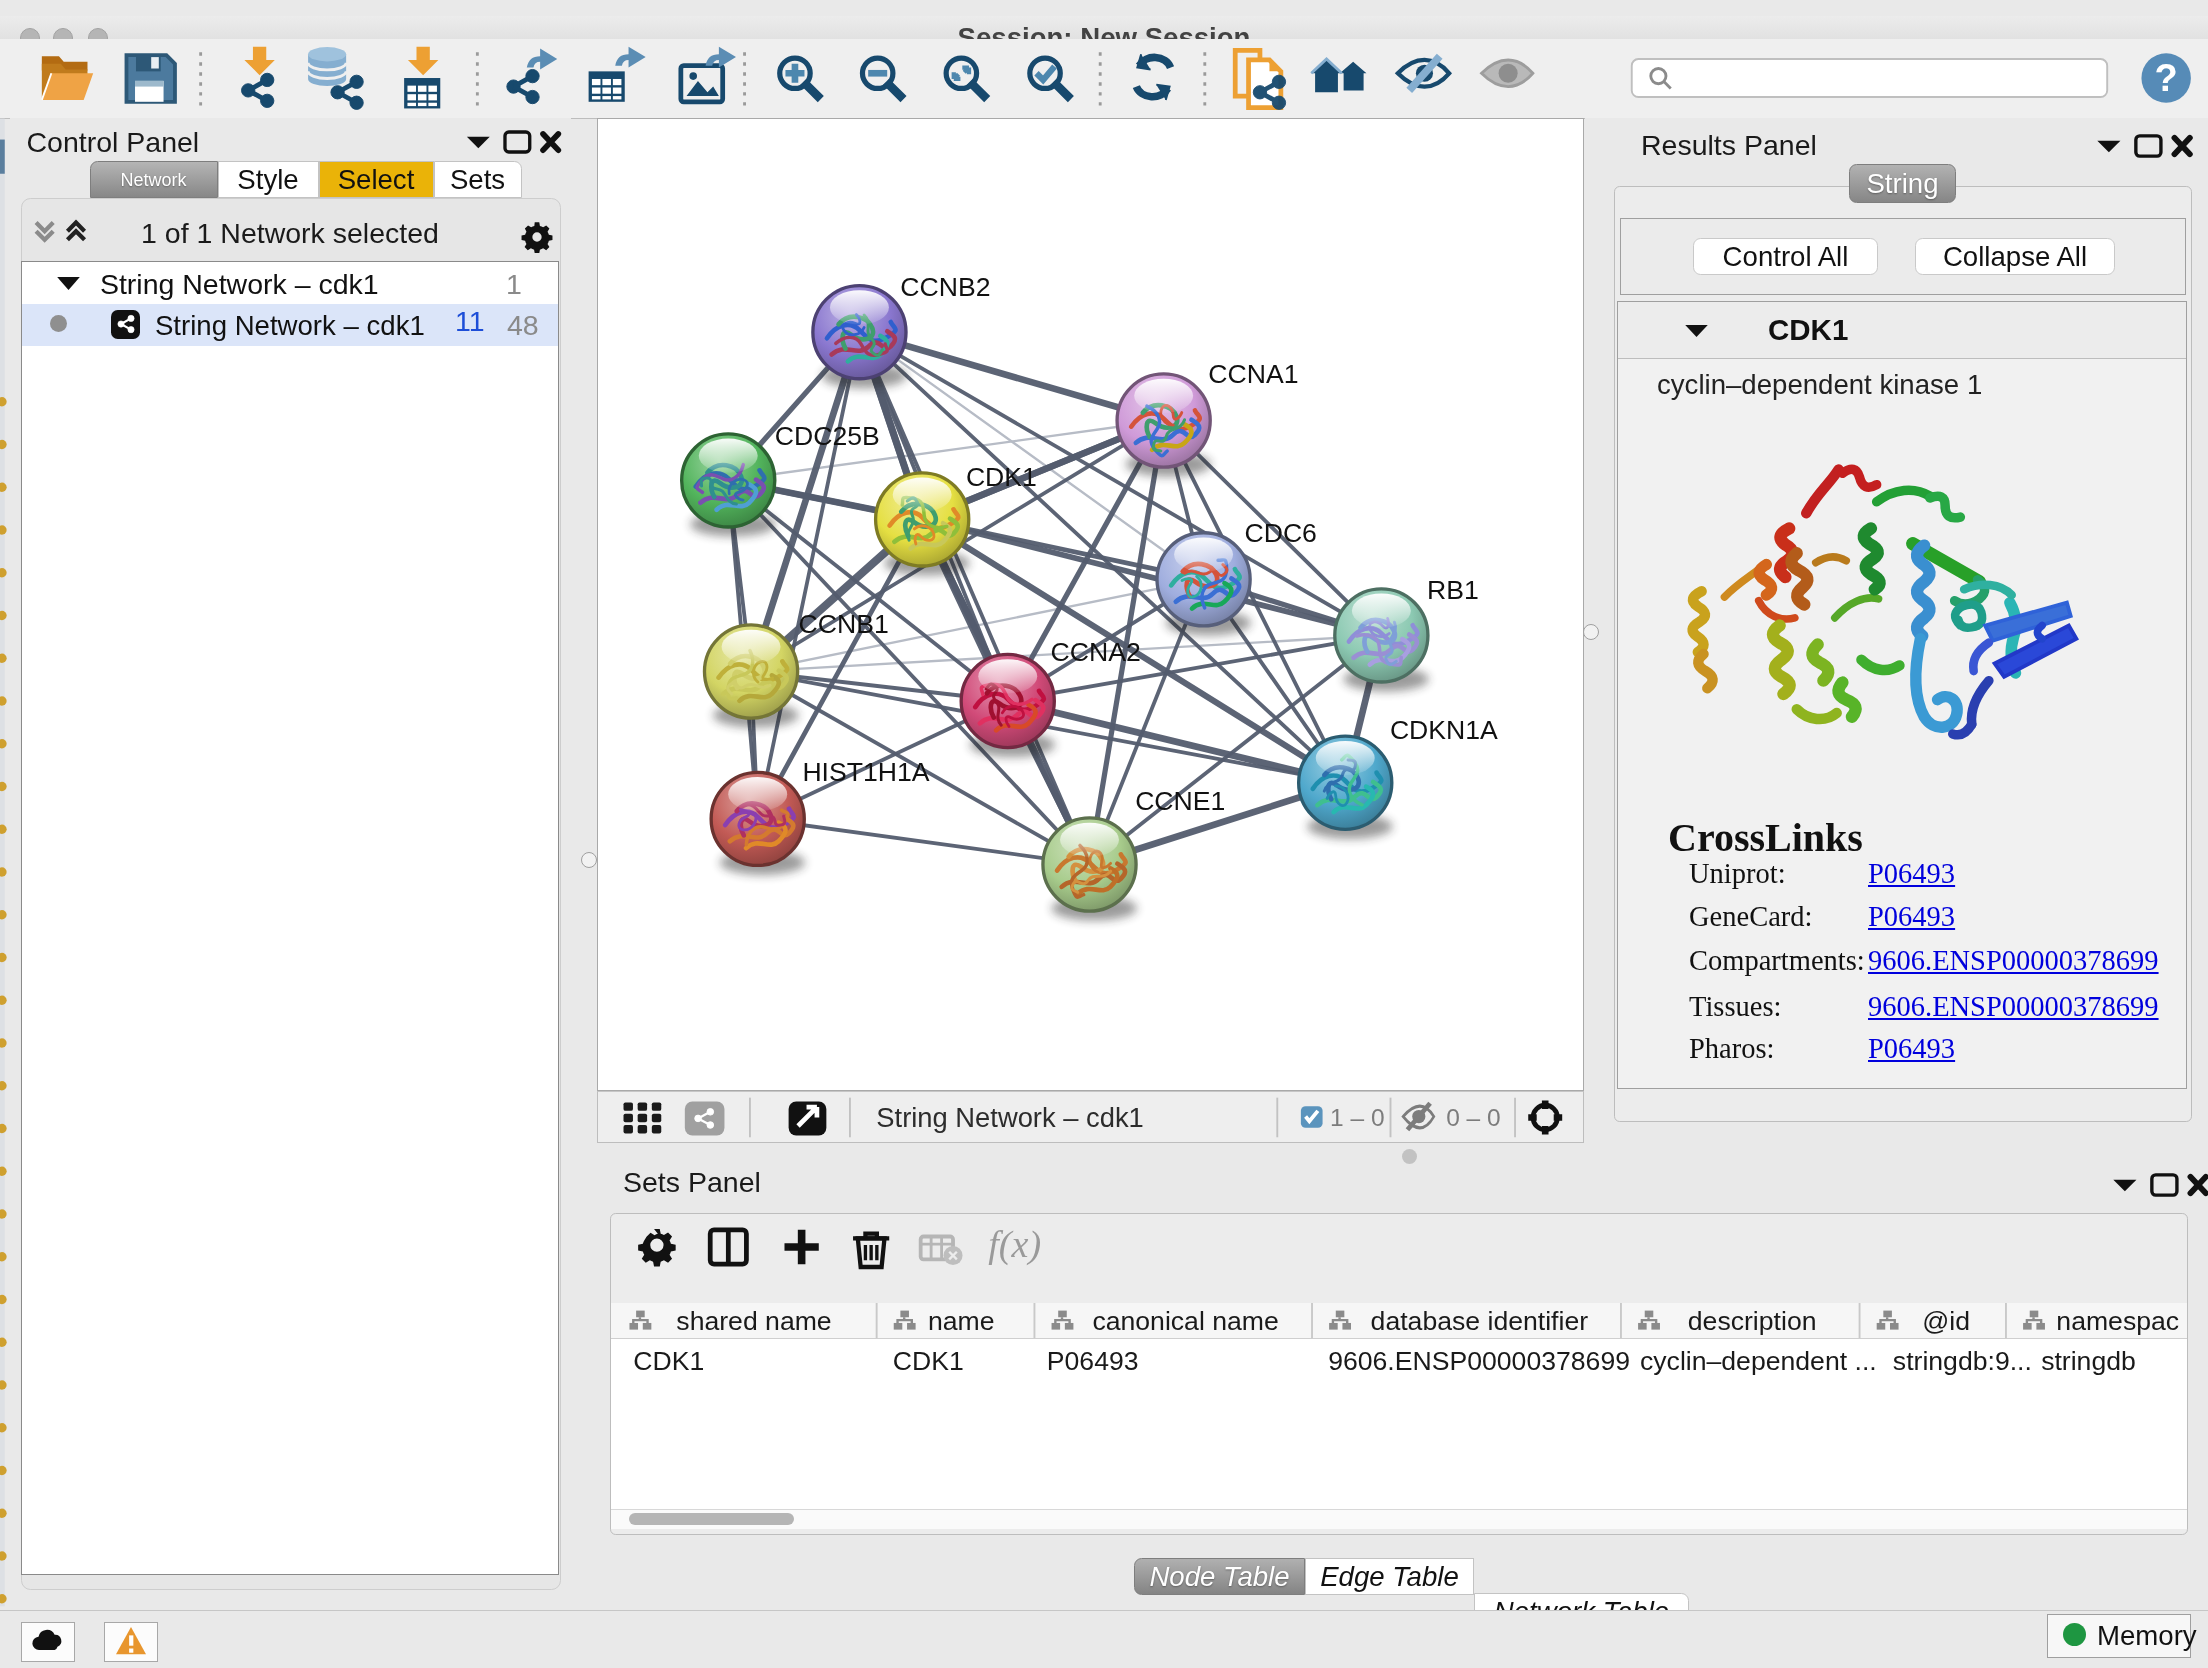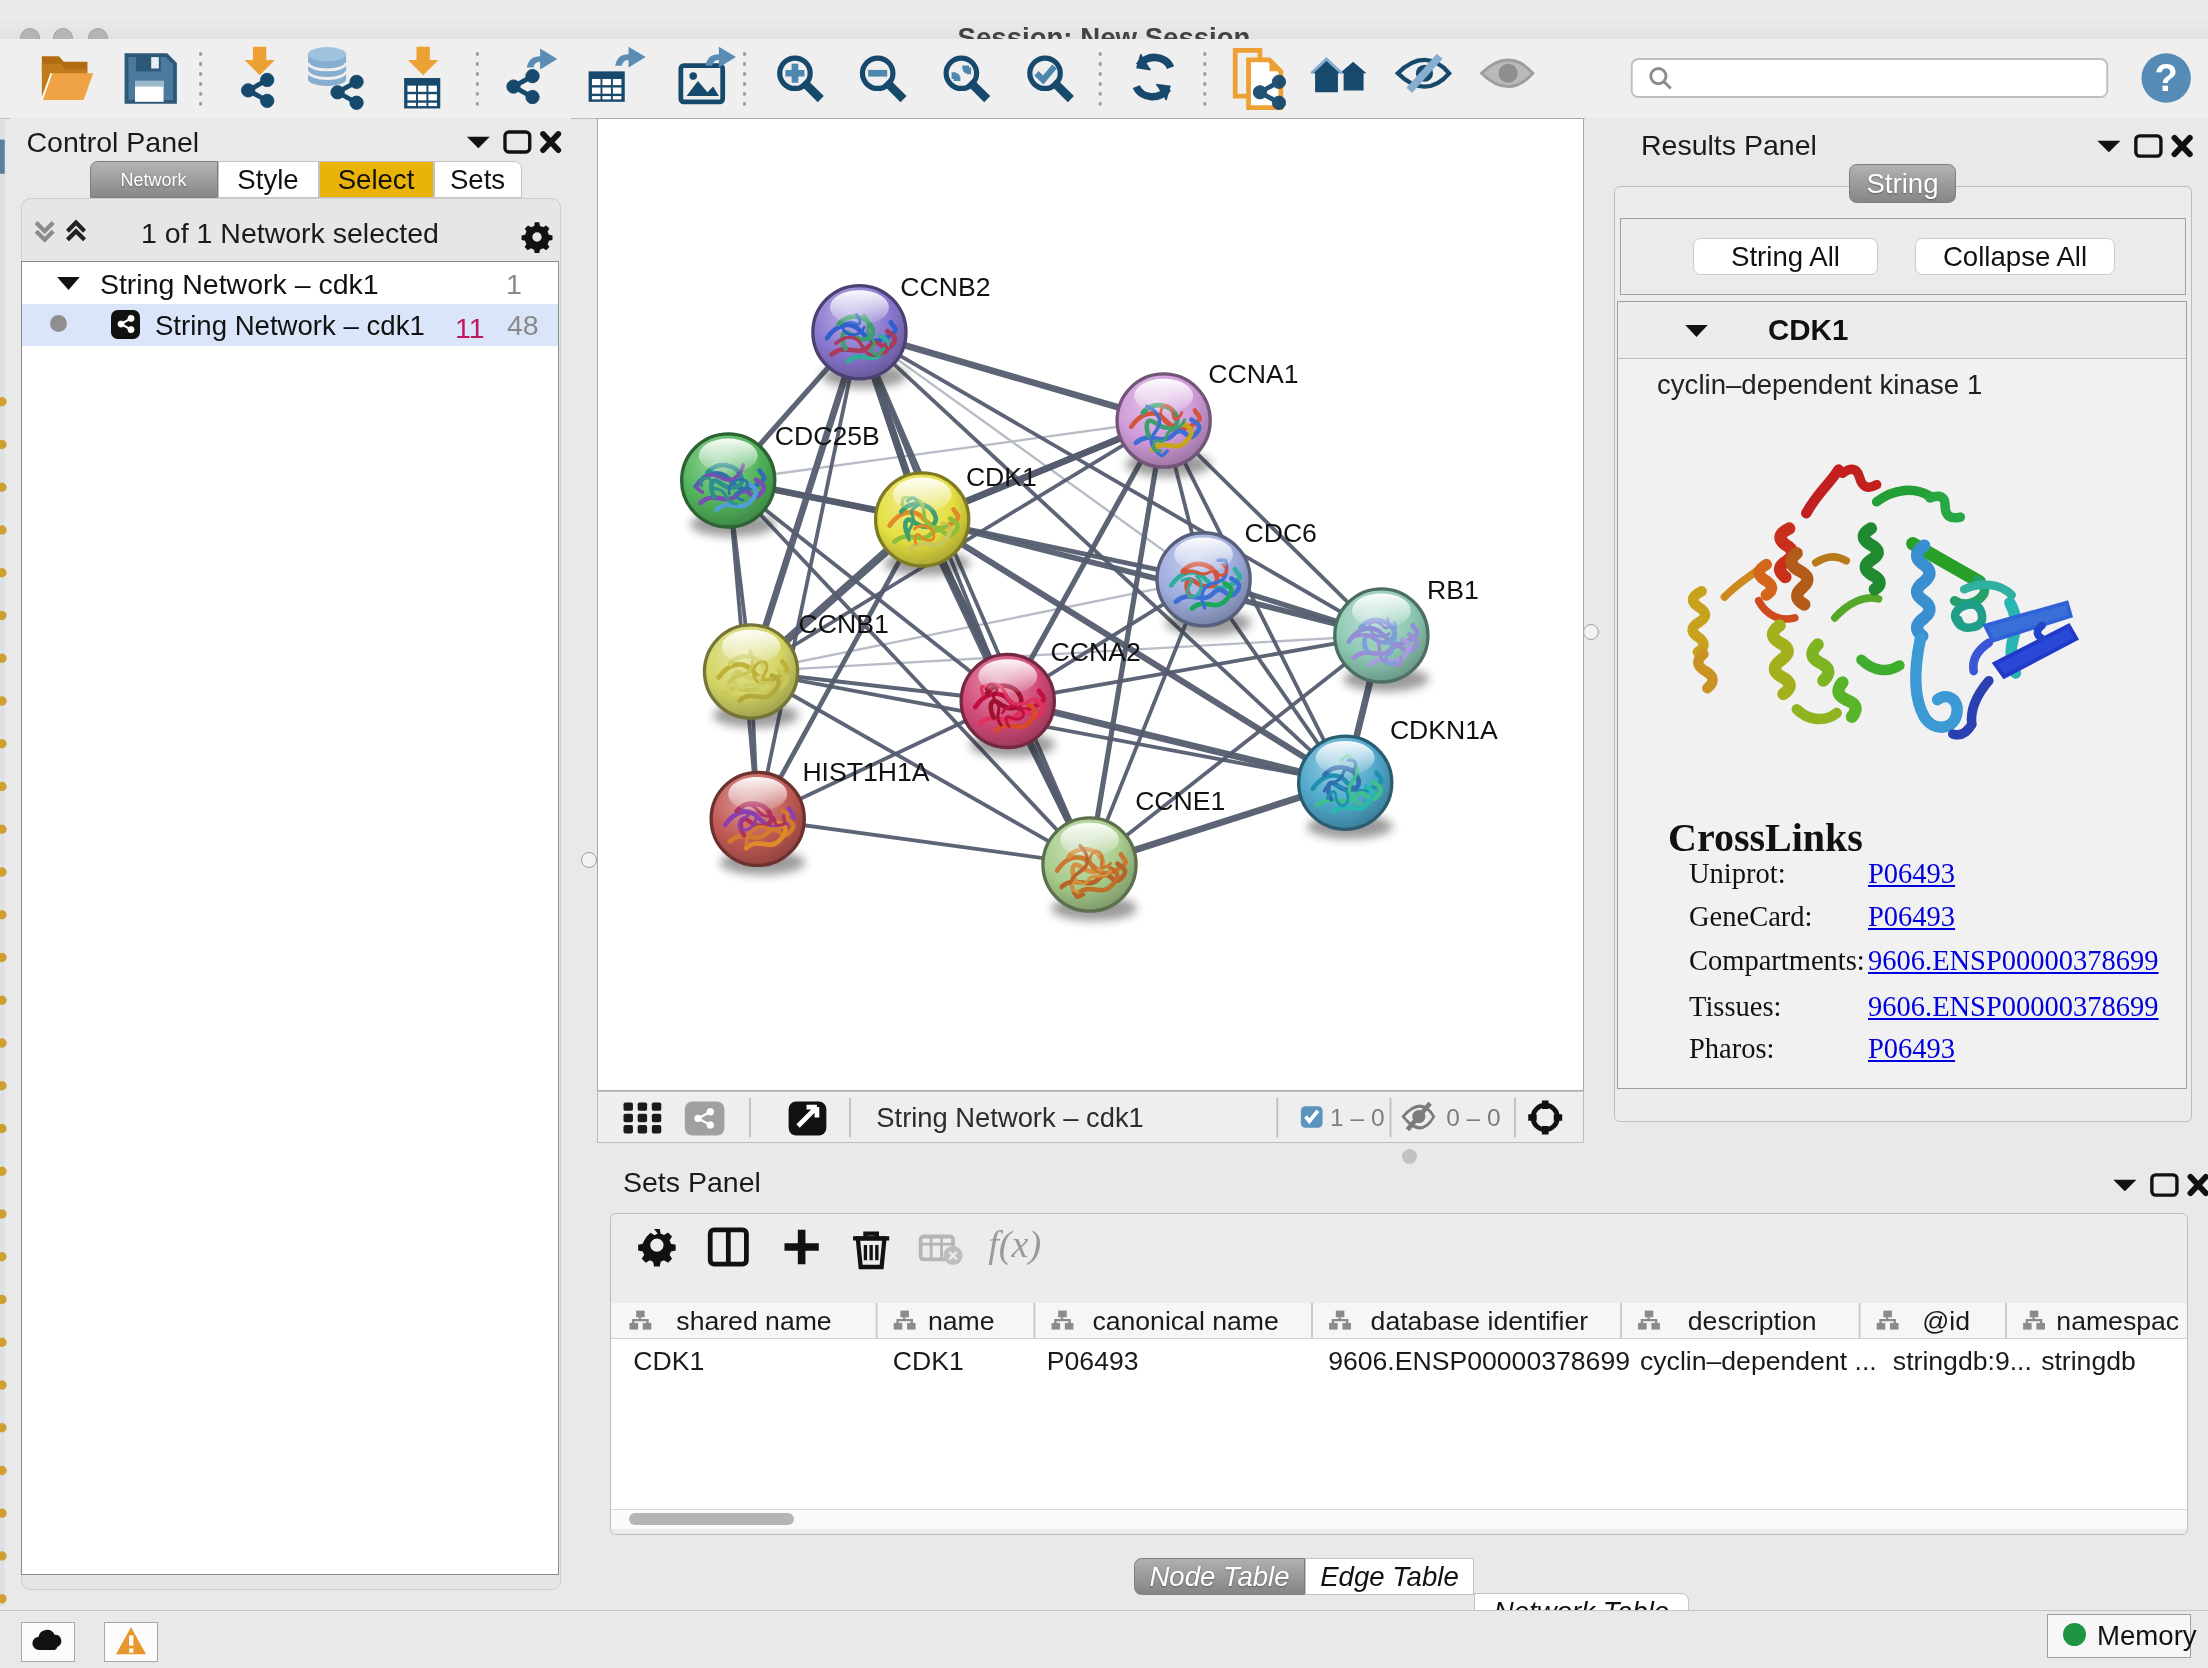--- a/index.html
+++ b/index.html
@@ -253,21 +253,21 @@
         <svg style="margin:4.8px;" width="20" height="20" viewBox="0 0 32 32">
             <g fill="#fff" stroke="#fff">
               <circle cx="8" cy="16" r="5"></circle>
               <circle cx="24" cy="7" r="5"></circle>
               <circle cx="24" cy="25" r="5"></circle>
               <path d="M8 16 L24 7 M8 16 L24 25" stroke-width="3.5" fill="none"></path>
             </g>
           </svg>
       </div>
       <div class="abs" style="left:133px;top:5.7px;font-size:27.6px;color:#111;">String Network – cdk1</div>
-      <div class="abs" style="left:433px;top:8px;font-size:28.5px;color:#be185d;">11</div>
+      <div class="abs" style="left:433px;top:1px;font-size:28.5px;color:#1d4ed8;">11</div>
       <div class="abs" style="left:485px;top:4.8px;font-size:28.5px;color:#8a8a8a;">48</div>
     </div>
   </div>
 </div>
 
 <div id="networkview" class="abs" style="left:597px;top:118px;width:987px;height:973px;background:#ffffff;border:1px solid #a9a9a9;box-sizing:border-box;">
 <svg class="abs" style="left:0;top:0;" width="983" height="971" viewBox="0 0 1034 1021">
 <defs>
 <filter id="nshadow" x="-50%" y="-50%" width="200%" height="200%">
           <feGaussianBlur stdDeviation="5"></feGaussianBlur>
@@ -607,21 +607,21 @@
   <div class="abs" style="left:56px;top:11.4px;font-size:28.5px;color:#1a1a1a;">Results Panel</div>
   <svg class="abs" style="left:510px;top:15px;" width="101" height="27" viewBox="0 0 104 28">
     <path d="M2 8 L26 8 L14 20 z" fill="#111"></path>
     <rect x="42" y="3" width="26" height="21" rx="4" fill="none" stroke="#111" stroke-width="3.5"></rect>
     <path d="M82 5 L98 22 M98 5 L82 22" stroke="#111" stroke-width="6" stroke-linecap="round"></path>
   </svg>
   <div class="abs" style="left:28.5px;top:68px;width:576px;height:934px;background:#ececec;border:1px solid #bdbdbd;border-radius:5.7px;"></div>
   <div class="abs" style="left:264px;top:46px;width:107px;height:39px;background:linear-gradient(#b2b2b2,#868686);border:1px solid #7e7e7e;border-radius:7.6px;box-sizing:border-box;color:#fff;text-align:center;font-size:27.6px;line-height:37px;text-shadow:0 1px 1.9px rgba(0,0,0,.35);">String</div>
 
   <div class="abs" style="left:35px;top:100px;width:566px;height:77px;background:#ebebeb;border:1px solid #9f9f9f;box-sizing:border-box;"></div>
-  <div class="abs" style="left:108px;top:120px;width:185px;height:37px;background:#fff;border:1px solid #c9c9c9;border-radius:7.6px;box-sizing:border-box;text-align:center;font-size:27.6px;line-height:35px;color:#111;">String All</div>
+  <div class="abs" style="left:108px;top:120px;width:185px;height:37px;background:#fff;border:1px solid #c9c9c9;border-radius:7.6px;box-sizing:border-box;text-align:center;font-size:27.6px;line-height:35px;color:#111;">Control All</div>
   <div class="abs" style="left:330px;top:120px;width:200px;height:37px;background:#fff;border:1px solid #c9c9c9;border-radius:7.6px;box-sizing:border-box;text-align:center;font-size:27.6px;line-height:35px;color:#111;">Collapse All</div>
 
   <div class="abs" style="left:32px;top:183px;width:570px;height:788px;background:#f1f1f1;border:1px solid #9f9f9f;box-sizing:border-box;">
     <div class="abs" style="left:0;top:0;width:568px;height:56px;background:#ececec;border-bottom:1px solid #bdbdbd;">
       <svg class="abs" style="left:66px;top:21px;" width="25" height="15" viewBox="0 0 26 16">
           <path d="M1 2 L25 2 L13 15 z" fill="#111"></path>
         </svg>
       <div class="abs" style="left:150px;top:10.5px;font-size:29.5px;font-weight:bold;color:#111;">CDK1</div>
     </div>
     <div class="abs" style="left:39px;top:67px;font-size:27.6px;color:#222;">cyclin–dependent kinase 1</div>

